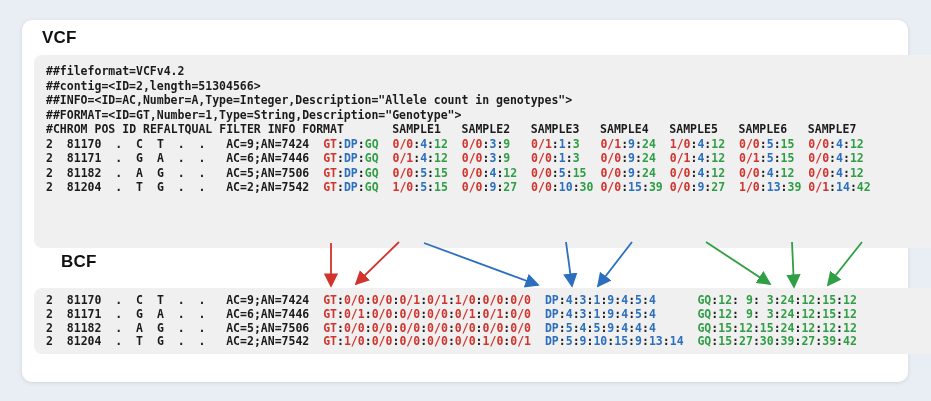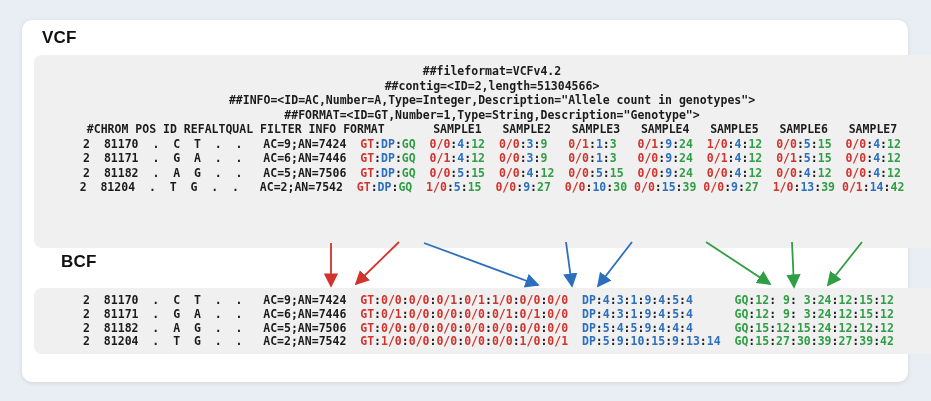--- a/index.html
+++ b/index.html
@@ -5,21 +5,20 @@
   html,body{margin:0;padding:0;}
   body{
     width:931px;height:401px;position:relative;overflow:hidden;
     background:var(--page-bg,#e9eef4);
     font-family:"Liberation Sans","DejaVu Sans",sans-serif;
   }
   .card{
     position:absolute;left:22px;top:20px;width:886px;height:362px;
     background:var(--card-bg,#ffffff);border-radius:10px;
     box-shadow:0 1px 4px rgba(30,40,60,.12);
-    text-align:center;
   }
   .sec-label{
     position:absolute;left:20px;font-weight:bold;font-size:17px;color:#111;
     letter-spacing:.2px;
   }
   #vcf-label{top:8px;}
   #bcf-label{top:232px;margin-left:19px;}
   .panel{
     position:absolute;left:12px;width:904px;background:var(--panel-bg,#f0f0f1);
     border-radius:8px;overflow:hidden;

